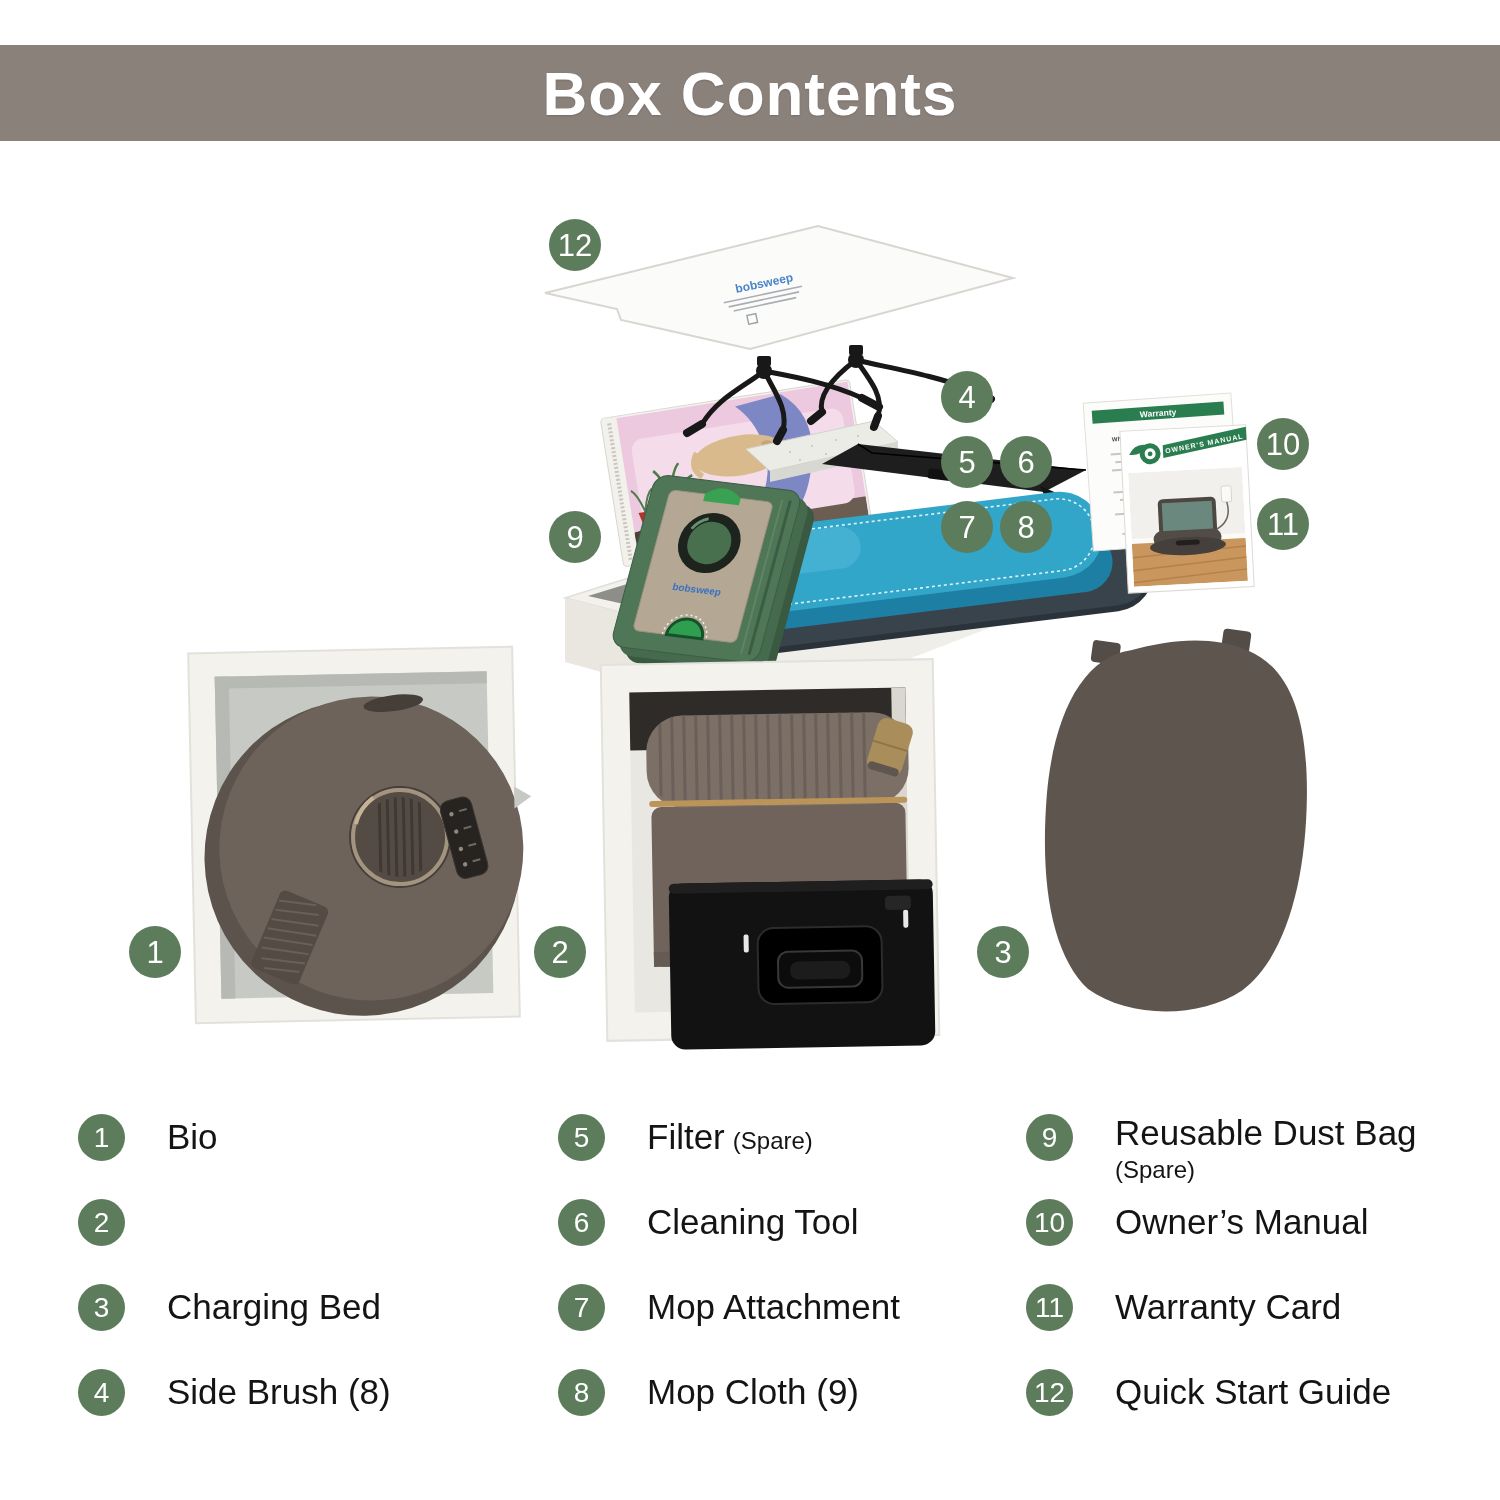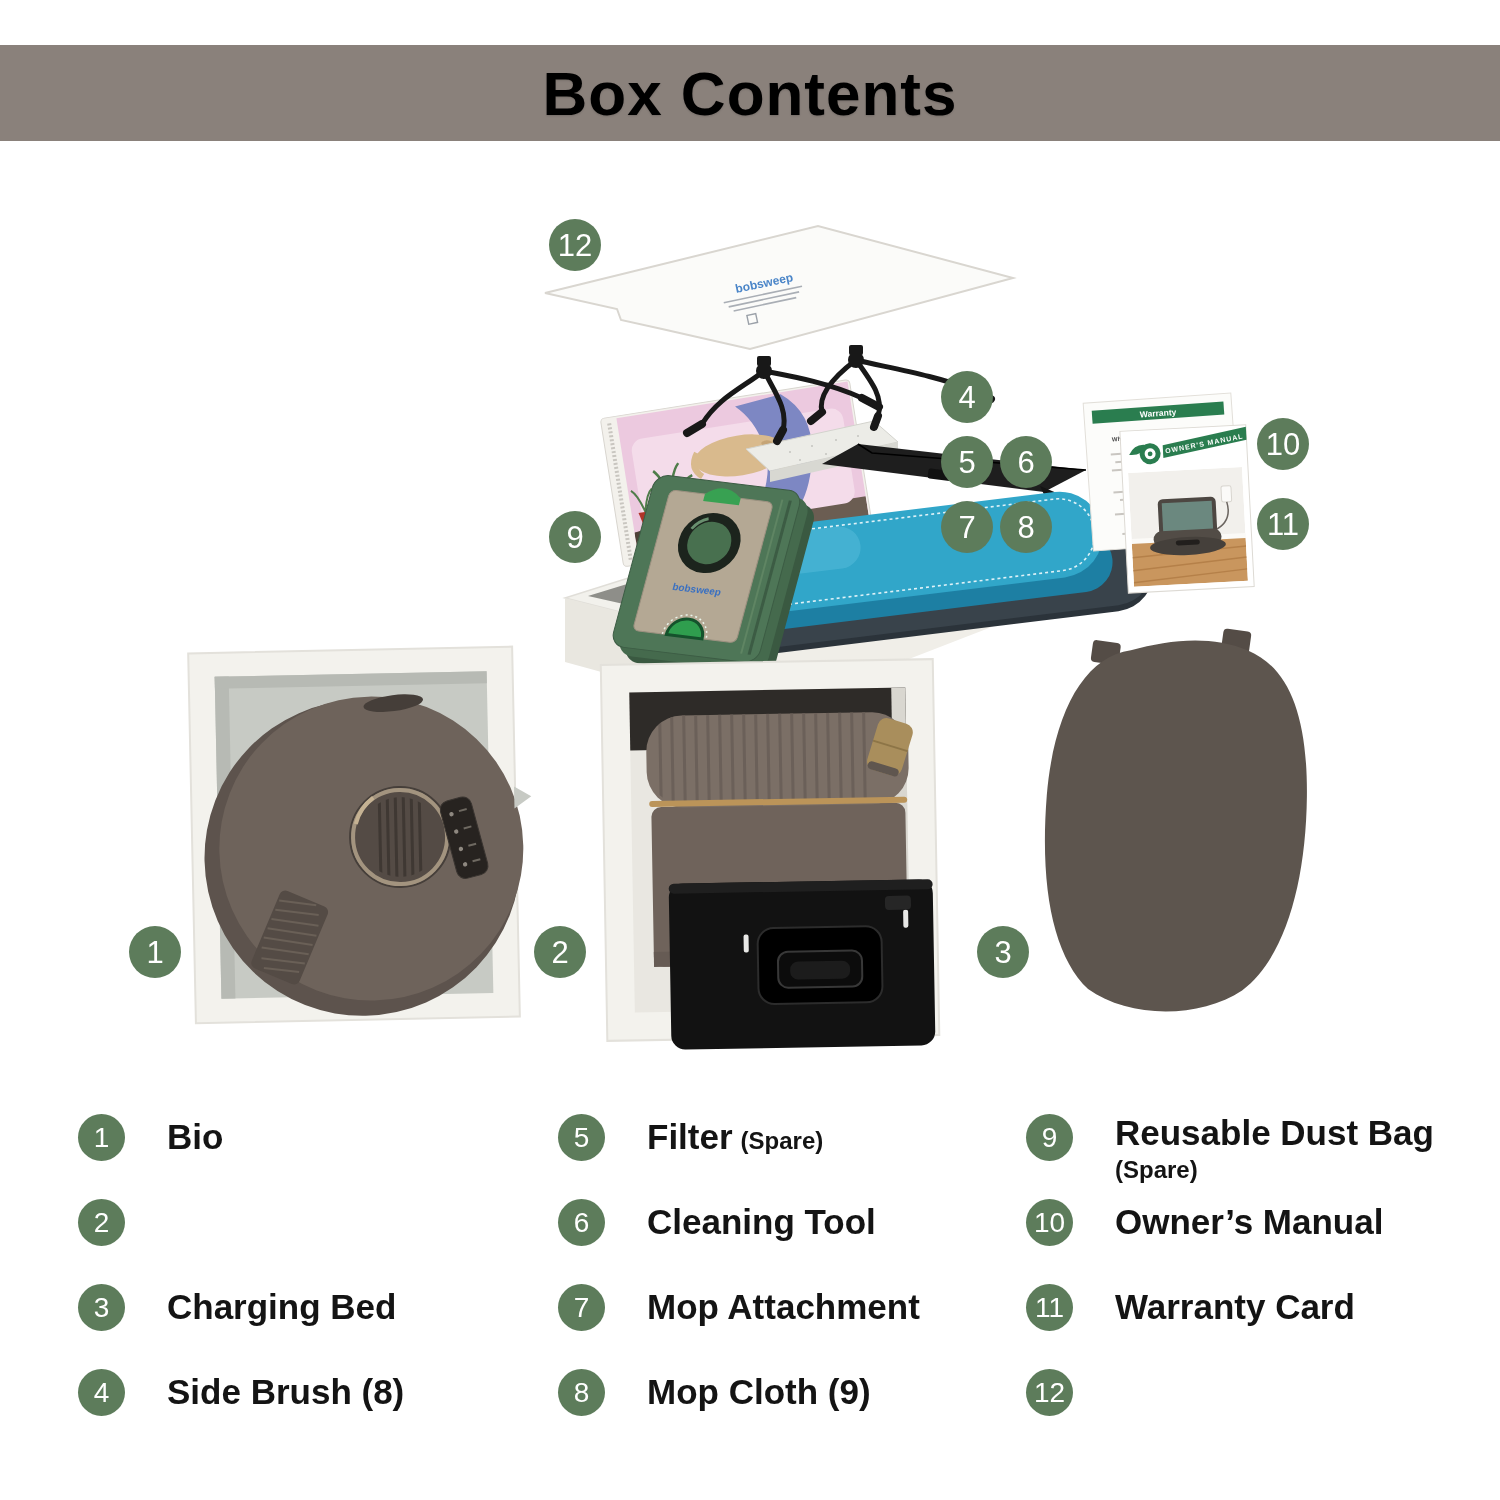--- a/index.html
+++ b/index.html
@@ -1,32 +1,32 @@
 <!DOCTYPE html>
 <html><head>
 <meta charset="utf-8">
 <style>
   html,body{margin:0;padding:0;background:#ffffff;}
   .canvas{position:relative;width:1500px;height:1500px;background:#ffffff;overflow:hidden;
           font-family:"Liberation Sans",sans-serif;}
   .titlebar{position:absolute;left:0;top:45px;width:1500px;height:96px;background:#8a817b;
             display:flex;align-items:center;justify-content:center;}
-  .titlebar h1{margin:0;color:#000000;font-size:62px;font-weight:bold;letter-spacing:1px;
+  .titlebar h1{margin:0;color:#ffffff;font-size:62px;font-weight:bold;letter-spacing:1px;
                text-shadow:0 1px 2px rgba(0,0,0,.15);}
   .scene{position:absolute;left:0;top:141px;width:1500px;height:950px;}
   .scene svg{position:absolute;left:0;top:0;}
   .callout{position:absolute;width:52px;height:52px;border-radius:50%;background:#5d7c5b;
            color:#ffffff;display:flex;align-items:center;justify-content:center;
            font-size:31px;font-weight:400;line-height:1;}
   .legend{position:absolute;left:0;top:0;width:1500px;height:1500px;pointer-events:none;}
   .legend-item{position:absolute;display:flex;align-items:center;gap:42px;pointer-events:auto;}
   .legend-item.two-line{align-items:flex-start;}
   .badge{flex:0 0 auto;width:47px;height:47px;border-radius:50%;background:#5d7c5b;color:#fff;
          display:flex;align-items:center;justify-content:center;font-size:28px;line-height:1;}
-  .lbl{font-size:35px;color:#141414;line-height:1.1;white-space:nowrap;font-weight:bold;}
+  .lbl{font-size:35px;color:#141414;line-height:1.1;white-space:nowrap;}
   .note-inline{font-size:24px;color:#141414;margin-left:8px;}
   .note-block{display:block;font-size:24px;color:#141414;margin-top:4px;}
   .col1{left:78px;} .col2{left:558px;} .col3{left:1026px;}
   .row1{top:1114px;} .row2{top:1199px;} .row3{top:1284px;} .row4{top:1369px;}
 </style>
 </head>
 <body>
 
 <div class="canvas">
 
@@ -362,16 +362,17 @@
     <div class="legend-item col3 row2">
       <span class="badge">10</span>
       <span class="lbl">Owner’s Manual</span>
     </div>
     <div class="legend-item col3 row3">
       <span class="badge">11</span>
       <span class="lbl">Warranty Card</span>
     </div>
     <div class="legend-item col3 row4">
       <span class="badge">12</span>
+      <span class="lbl">Quick Start Guide</span>
     </div>
   </div>
 
 </div>
 
 </body></html>

